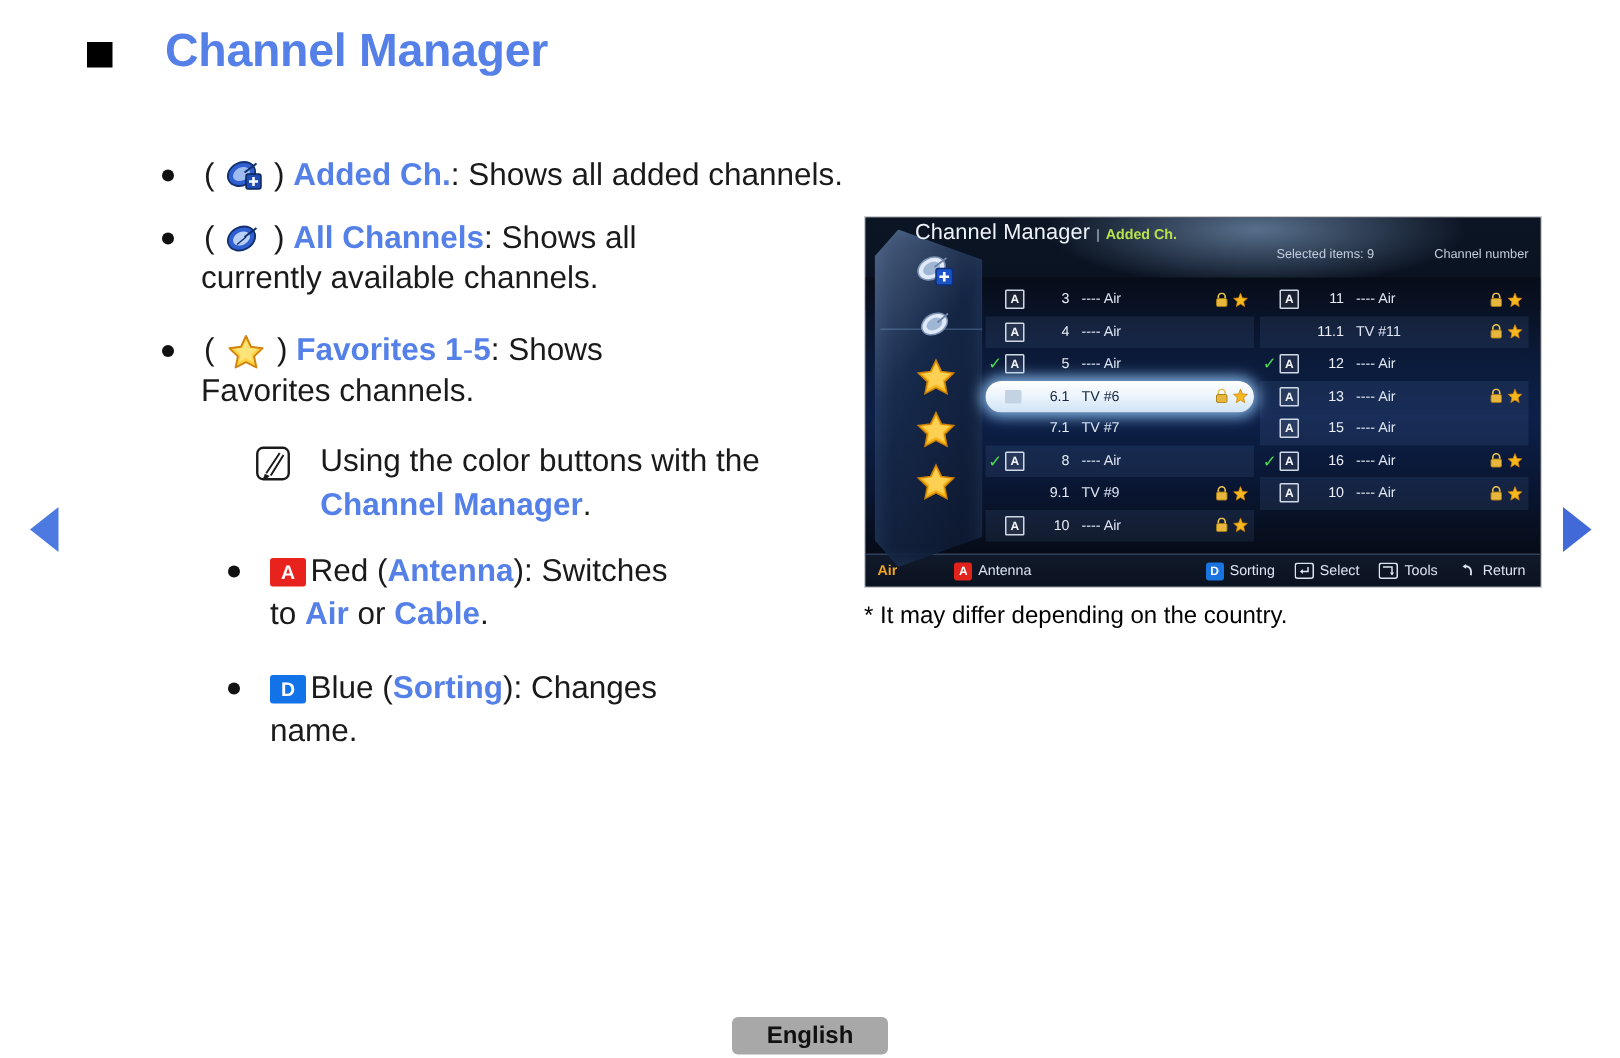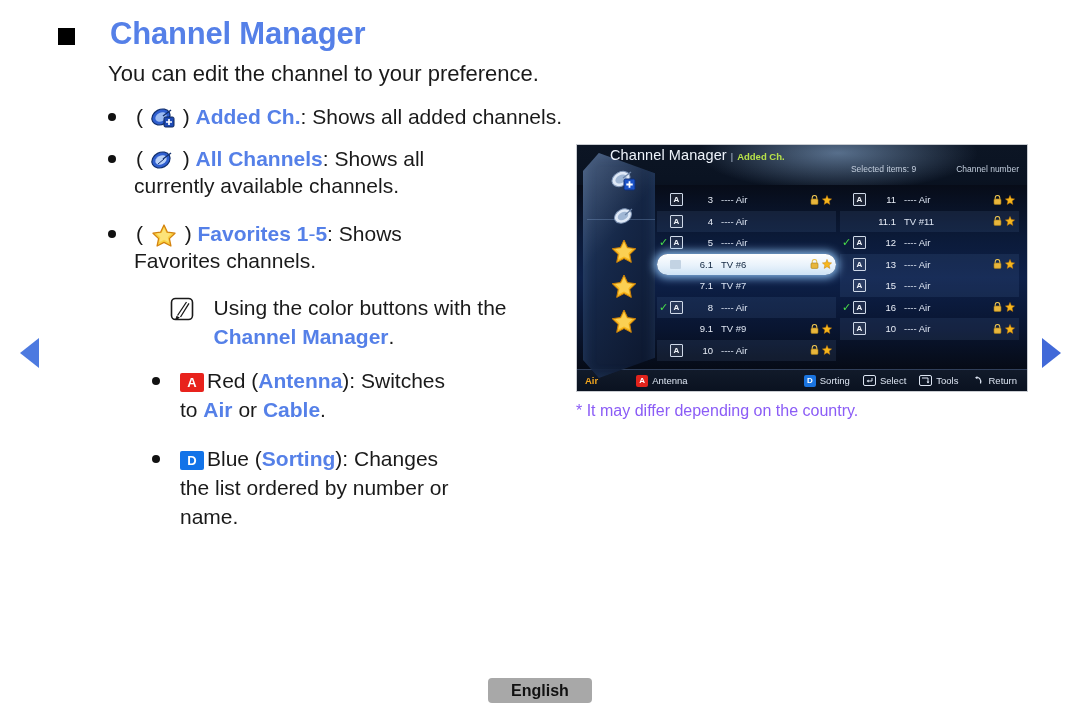--- a/index.html
+++ b/index.html
@@ -106,35 +106,34 @@
   .foot-air{color:#f0a41e;font-weight:bold;margin-left:8px;}
   .foot-ant{margin-left:38px;display:flex;align-items:center;gap:4px;}
   .foot-right{margin-left:auto;display:flex;align-items:center;gap:13px;margin-right:10px;}
   .foot-item{display:flex;align-items:center;gap:4px;}
   .kc{display:inline-block;width:12px;height:12px;line-height:12px;text-align:center;font-size:8px;
     font-weight:bold;color:#fff;border-radius:2px;}
   .kc.red{background:#e1231c;}
   .kc.blue{background:#1a74e0;}
   .glyph{display:inline-block;width:13px;height:11px;}
 
-  .caption{position:absolute;left:576px;top:402px;font-size:16px;color:#8b5cf6;}
+  .caption{position:absolute;left:576px;top:402px;font-size:16px;color:#000000;}
 </style>
 </head>
 <body>
 
 <div class="page">
 
   <div class="content">
 
     <div class="title-row">
       <div class="sq-bullet"></div>
       <div class="title">Channel Manager</div>
     </div>
 
-    <div class="intro">You can edit the channel to your preference.</div>
 
     <div class="bul" style="left:108px;top:103px;width:460px;">
       <div class="dot"></div>
       <div class="btxt">
         <span class="paren">(</span>
         <span class="dish">
           <svg width="26" height="22" viewBox="0 0 26 22">
             <ellipse cx="11" cy="10" rx="9.5" ry="7.5" transform="rotate(-28 11 10)" fill="#2f5fd0" stroke="#12306e" stroke-width="1.2"></ellipse>
             <ellipse cx="11" cy="10" rx="6" ry="4.3" transform="rotate(-28 11 10)" fill="#9dbcf2"></ellipse>
             <path d="M13 9 L21 3" stroke="#12306e" stroke-width="1.4" fill="none"></path>
@@ -206,21 +205,20 @@
         </div>
       </div>
     </div>
 
     <div class="sub-bul" style="left:152px;top:444px;width:420px;">
       <div class="dot" style="margin-top:11px;"></div>
       <div style="margin-left:20px;">
         <div>
           <span class="keycap key-blue">D</span><span>Blue (</span><span class="blue">Sorting</span><span>): Changes</span>
         </div>
-        <div>the list ordered by number or</div>
         <div>name.</div>
       </div>
     </div>
 
   </div>
 
   <div class="arrow arrow-left"></div>
   <div class="arrow arrow-right"></div>
 
   <div class="lang">English</div>

